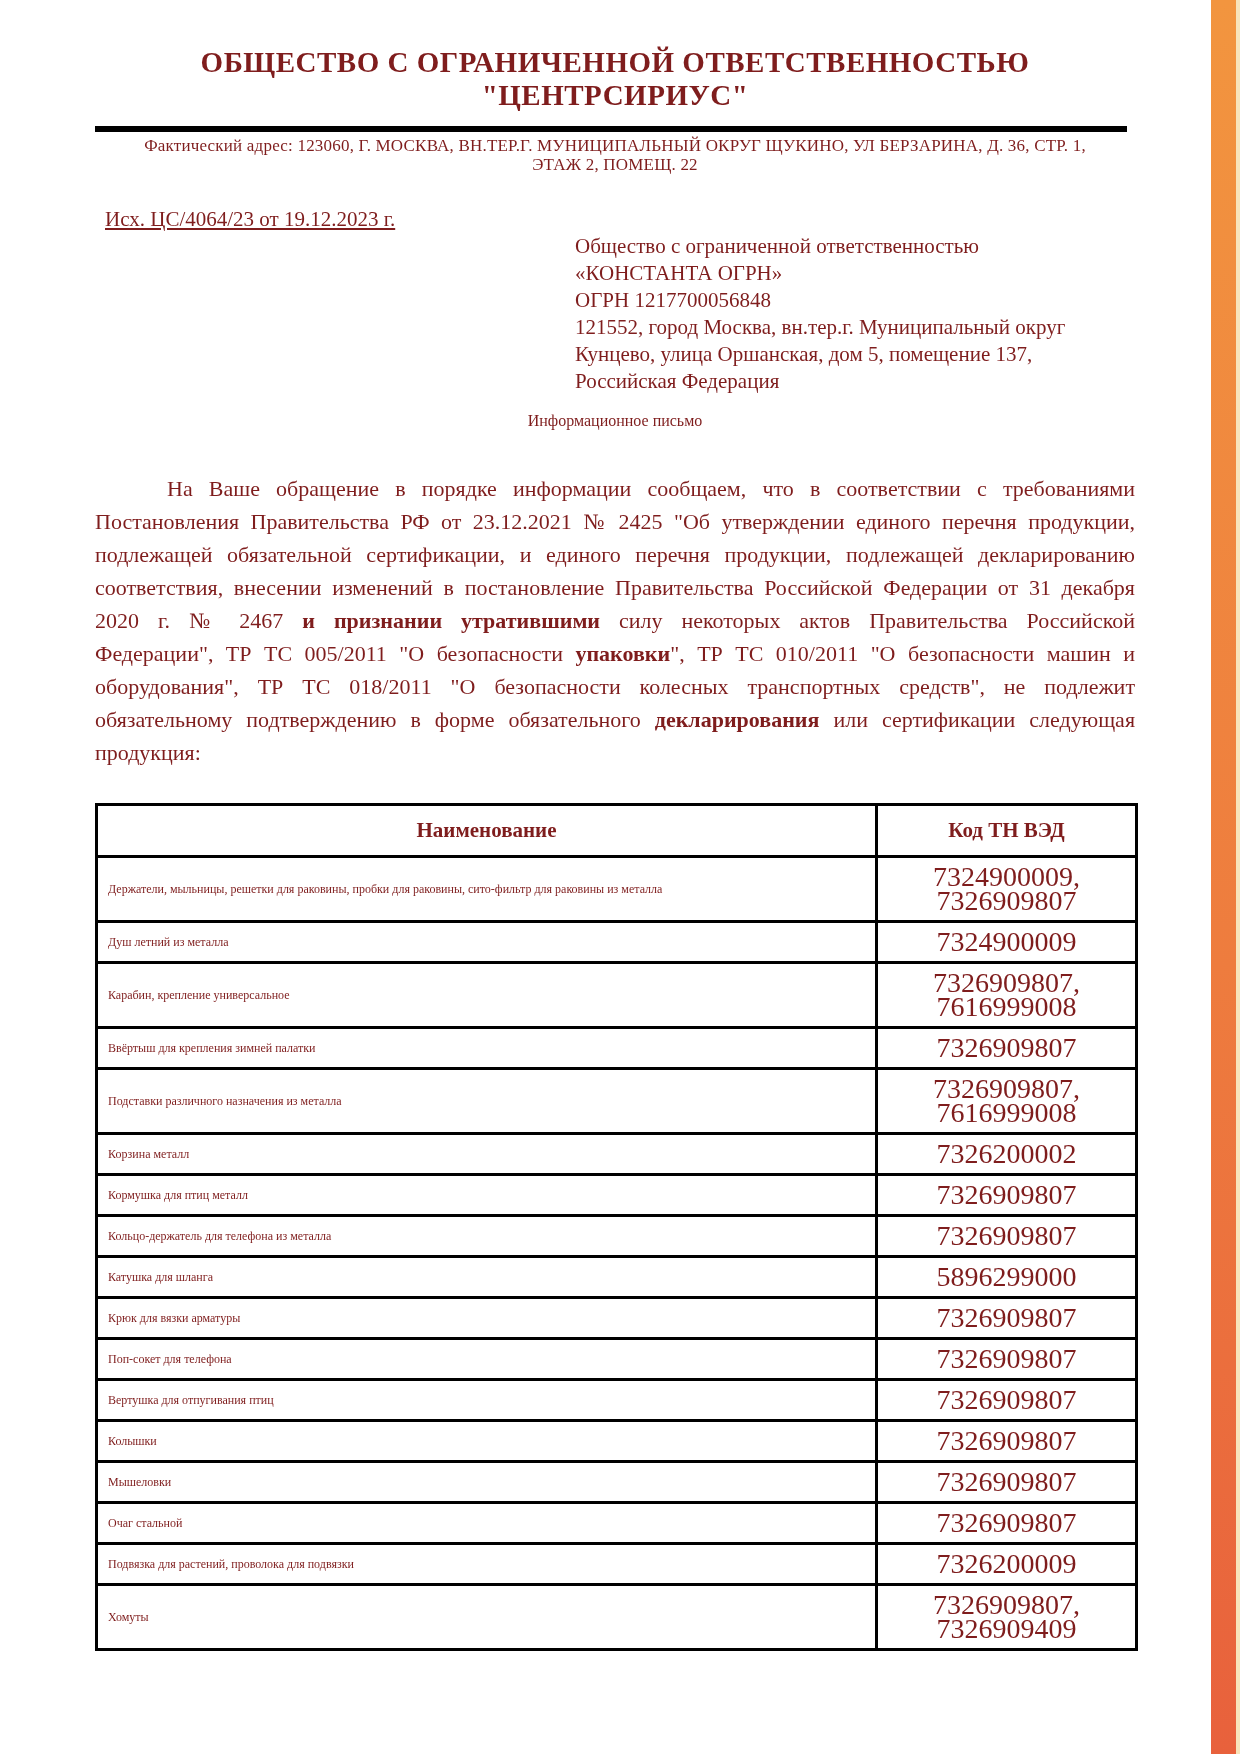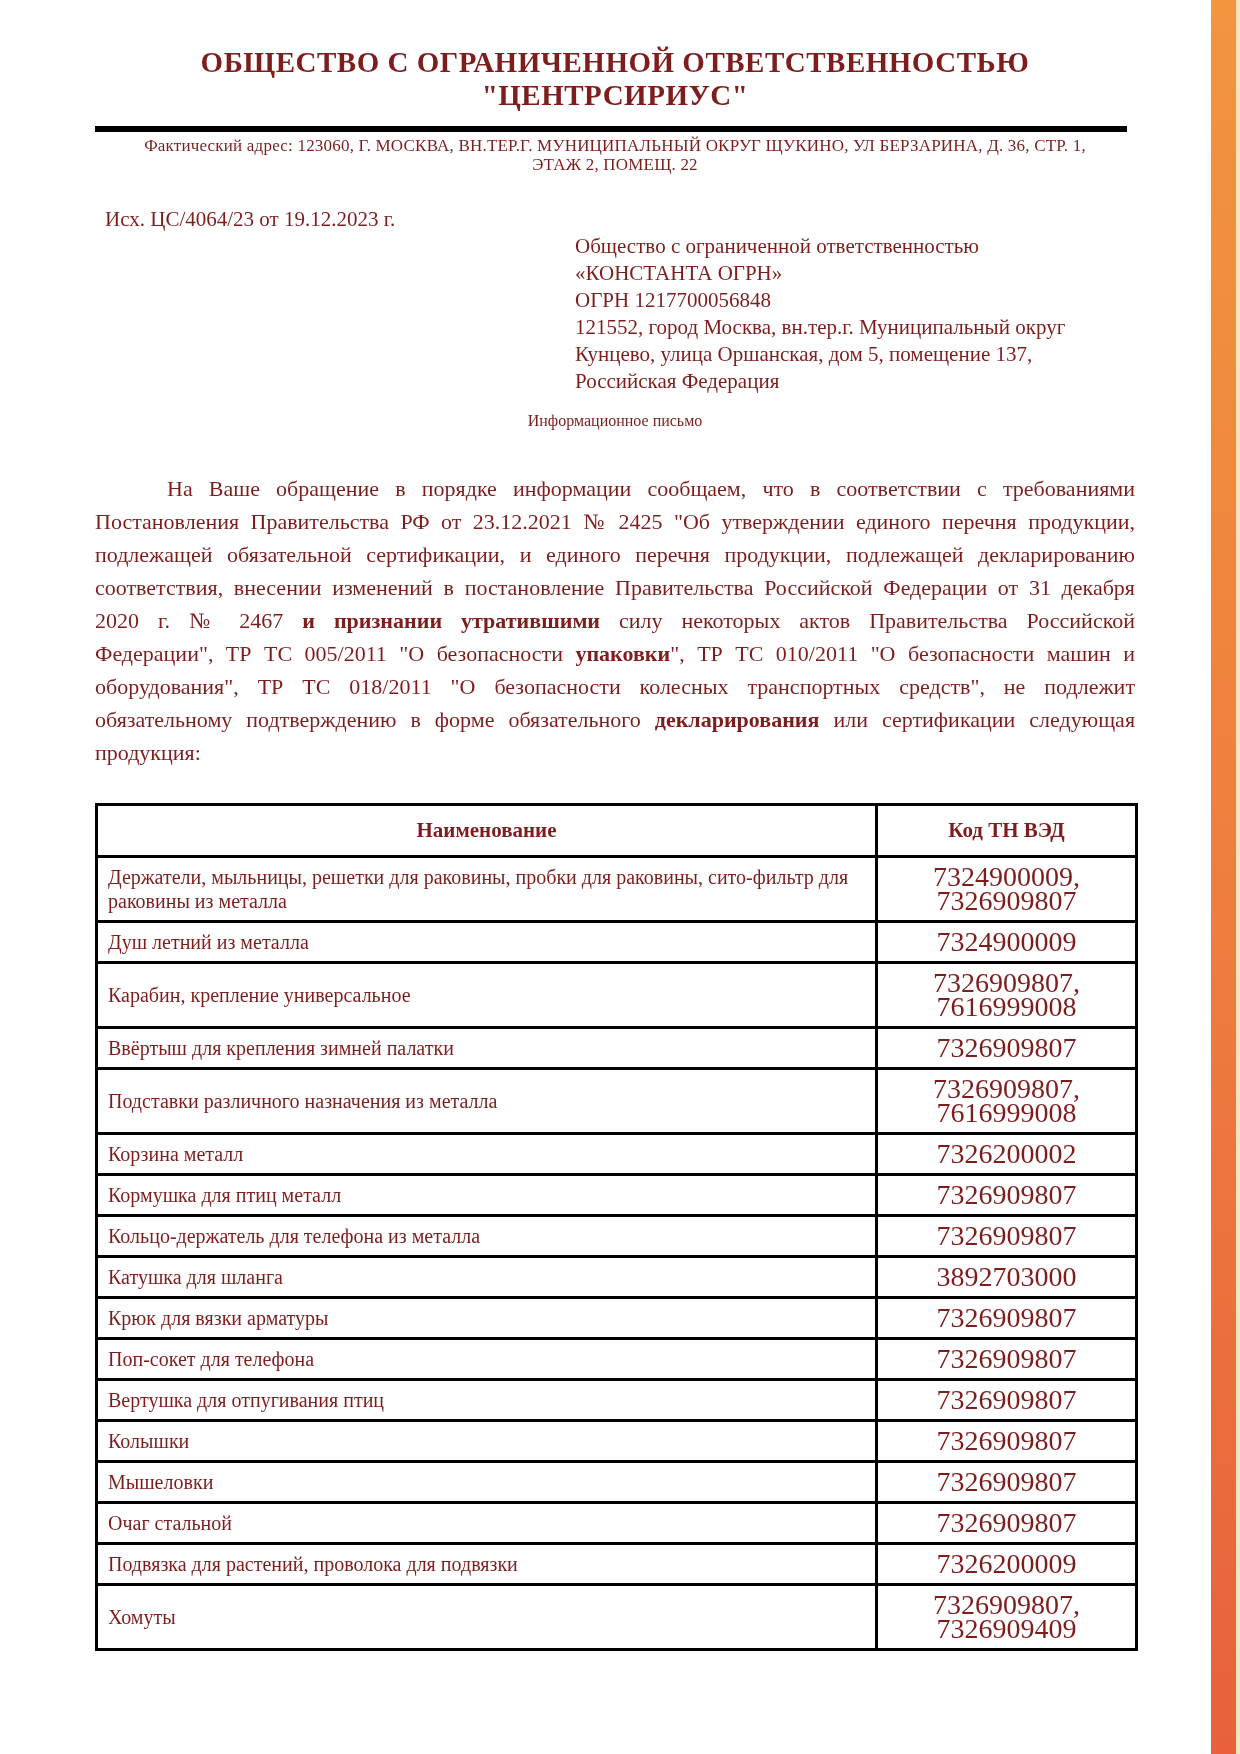--- a/index.html
+++ b/index.html
@@ -22,40 +22,40 @@
   .content{position:absolute;left:95px;top:0;width:1040px;}
   .company{
     text-align:center;font-weight:bold;font-size:29px;line-height:33px;
     letter-spacing:0.5px;
   }
   .company.first{margin-top:46px;}
   .rule{height:6px;background:#000;margin:14px 8px 4px 0;}
   .address{
     text-align:center;font-size:17px;line-height:19px;letter-spacing:0.2px;
   }
-  .ref{margin-top:32px;margin-left:10px;font-size:21px;line-height:27px;}
+  .ref{margin-top:32px;margin-left:10px;font-size:21px;line-height:27px;text-decoration:underline;}
   .recipient{margin-left:480px;margin-top:0;font-size:21px;line-height:27px;}
   .doc-title{text-align:center;margin-top:12px;font-size:16px;line-height:27px;}
   .body-para{
     margin:38px 0 0 0;
     font-size:22px;line-height:33px;
     text-align:justify;text-indent:72px;
     word-spacing:3px;
   }
   table.products{
     border-collapse:collapse;width:1040px;margin-top:34px;table-layout:fixed;
   }
   table.products th,table.products td{
     border:3px solid #000;
   }
   table.products th{
     font-size:21px;font-weight:bold;text-align:center;padding:12px 4px;margin-left:8px;
   }
   td.name-cell{
-    font-size:20px;padding:7px 16px 7px 10px;line-height:24px;text-align:left;
+    font-size:12px;padding:7px 16px 7px 10px;line-height:24px;text-align:left;
     vertical-align:middle;
   }
   td.code-cell{
     font-size:28px;text-align:center;padding:7px 2px;line-height:24px;
     vertical-align:middle;
   }
 </style>
 </head>
 <body>
 
@@ -129,21 +129,21 @@
           <tr>
             <td class="name-cell">Кормушка для птиц металл</td>
             <td class="code-cell">7326909807</td>
           </tr>
           <tr>
             <td class="name-cell">Кольцо-держатель для телефона из металла</td>
             <td class="code-cell">7326909807</td>
           </tr>
           <tr>
             <td class="name-cell">Катушка для шланга</td>
-            <td class="code-cell">3892703000</td>
+            <td class="code-cell">5896299000</td>
           </tr>
           <tr>
             <td class="name-cell">Крюк для вязки арматуры</td>
             <td class="code-cell">7326909807</td>
           </tr>
           <tr>
             <td class="name-cell">Поп-сокет для телефона</td>
             <td class="code-cell">7326909807</td>
           </tr>
           <tr>

